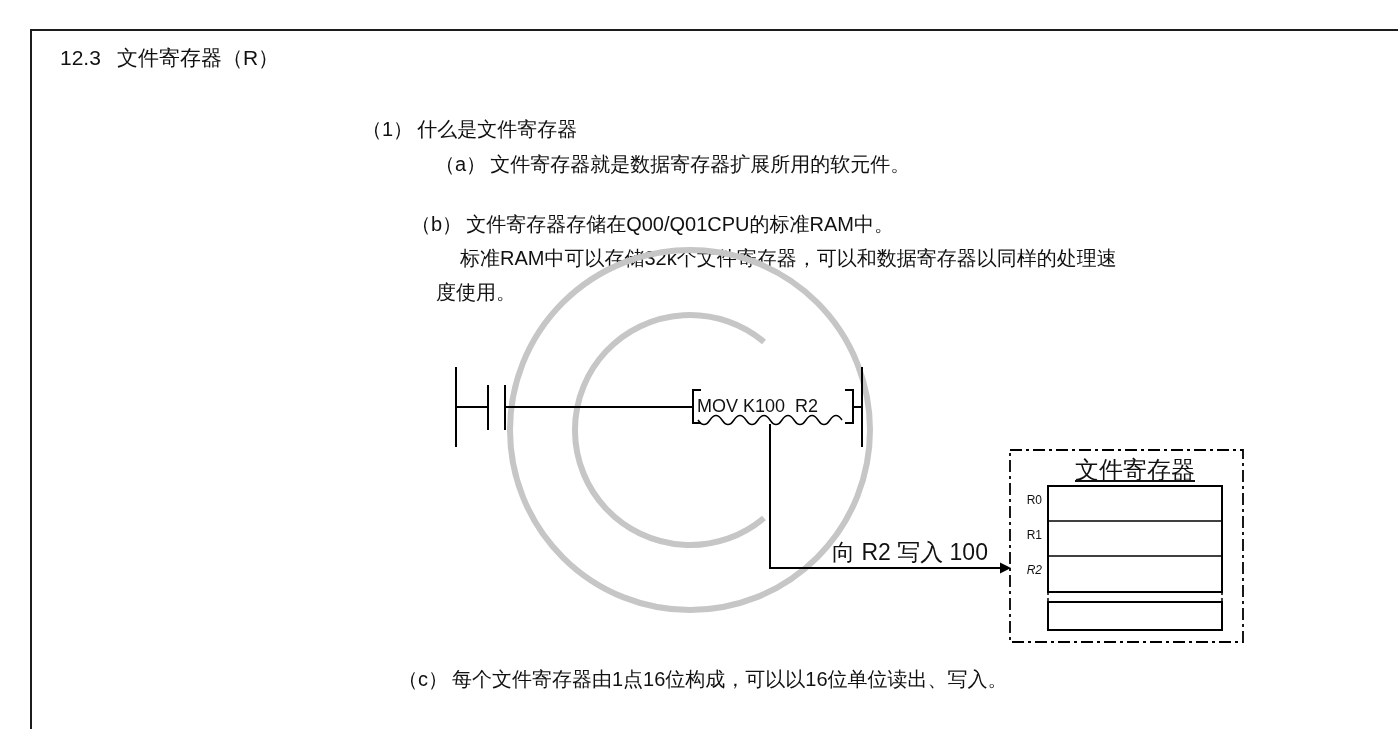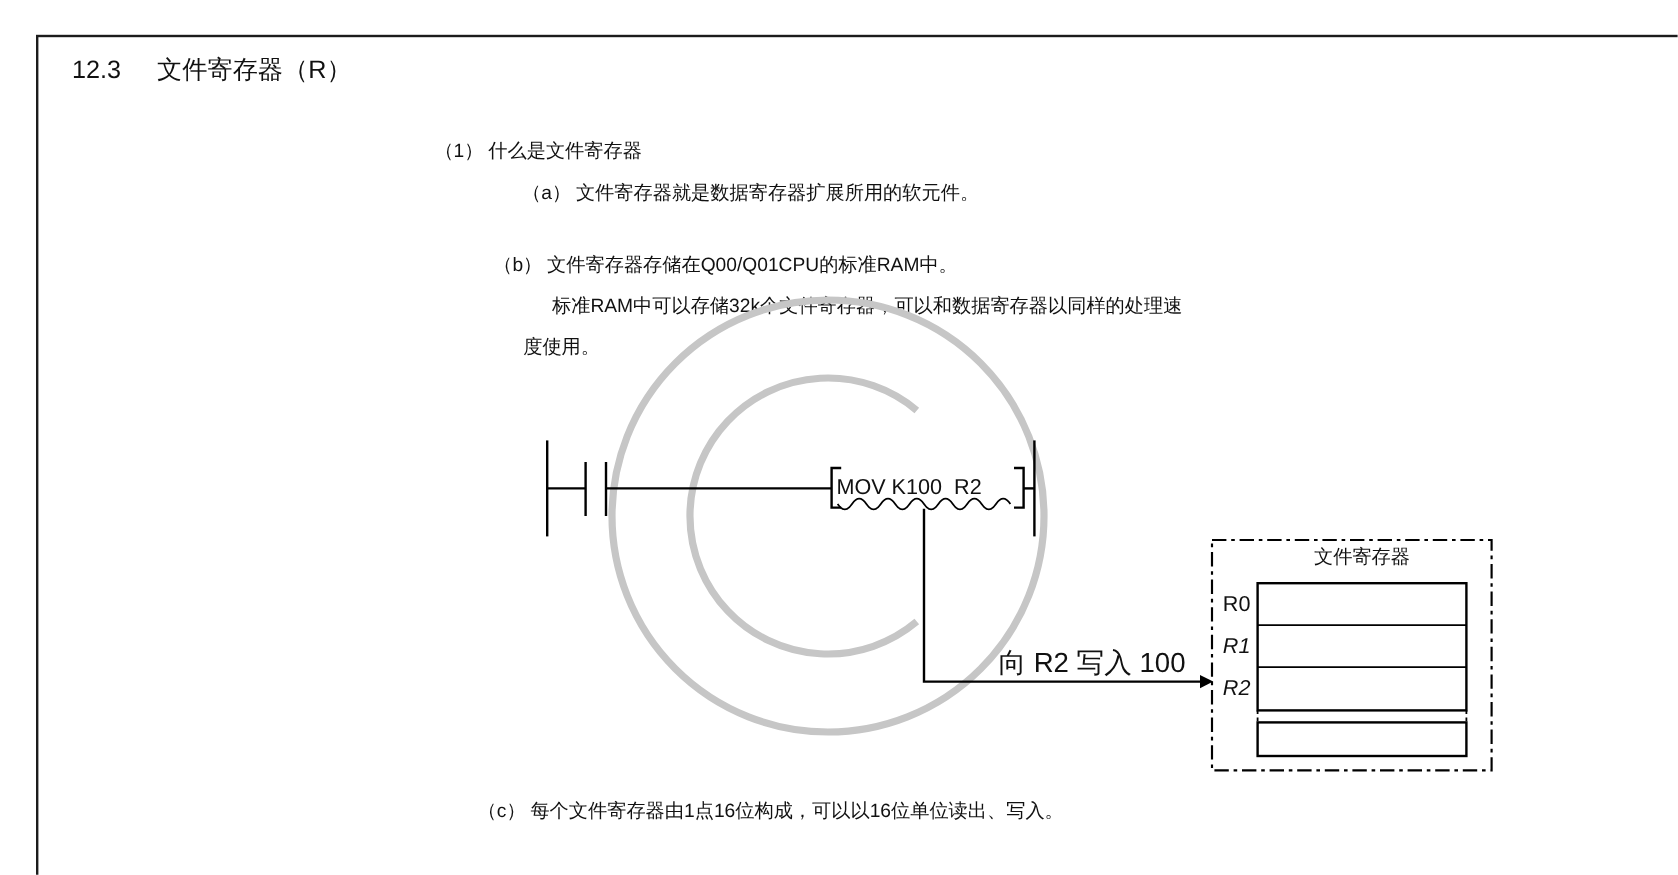--- a/index.html
+++ b/index.html
@@ -23,24 +23,24 @@
     bottom: -12px;
     border: 2px solid #1c1c1c;
   }
   .section-title {
     position: absolute;
     left: 60px;
     top: 44px;
     font-size: 21px;
     white-space: nowrap;
   }
-  .section-title .sec-title { margin-left: 30px; }
+  .section-title .sec-title { margin-left: 16px; }
   .para {
     position: absolute;
-    font-size: 16px;
+    font-size: 20px;
     white-space: nowrap;
   }
   .para .lbl { margin-right: 4px; }
   .p1  { left: 362px; top: 116px; }
   .pa  { left: 435px; top: 151px; }
   .pb1 { left: 411px; top: 211px; }
   .pb2 { left: 460px; top: 245px; }
   .pb3 { left: 436px; top: 279px; }
   .pc  { left: 398px; top: 666px; }
   svg.overlay {
@@ -55,29 +55,29 @@
   }
   .mov-label {
     left: 697px; top: 396px; width: 150px;
     text-align: left; font-size: 18px; line-height: 20px;
   }
   .arrow-label {
     left: 832px; top: 537px; font-size: 23px;
   }
   .reg-title {
     left: 1048px; top: 454px; width: 174px;
-    text-align: center; font-size: 16px;
+    text-align: center; font-size: 24px; text-decoration: underline;
   }
   .reg-label {
     position: absolute;
     left: 1012px; width: 30px;
-    text-align: right; font-size: 18px;
+    text-align: right; font-size: 12px;
   }
   .r0 { top: 493px; }
-  .r1 { top: 528px; font-style: italic; }
+  .r1 { top: 528px; }
   .r2 { top: 563px; font-style: italic; }
 </style>
 </head>
 <body>
 
 <div class="page">
 
   <div class="page-border"></div>
 
   <div class="section-title">

